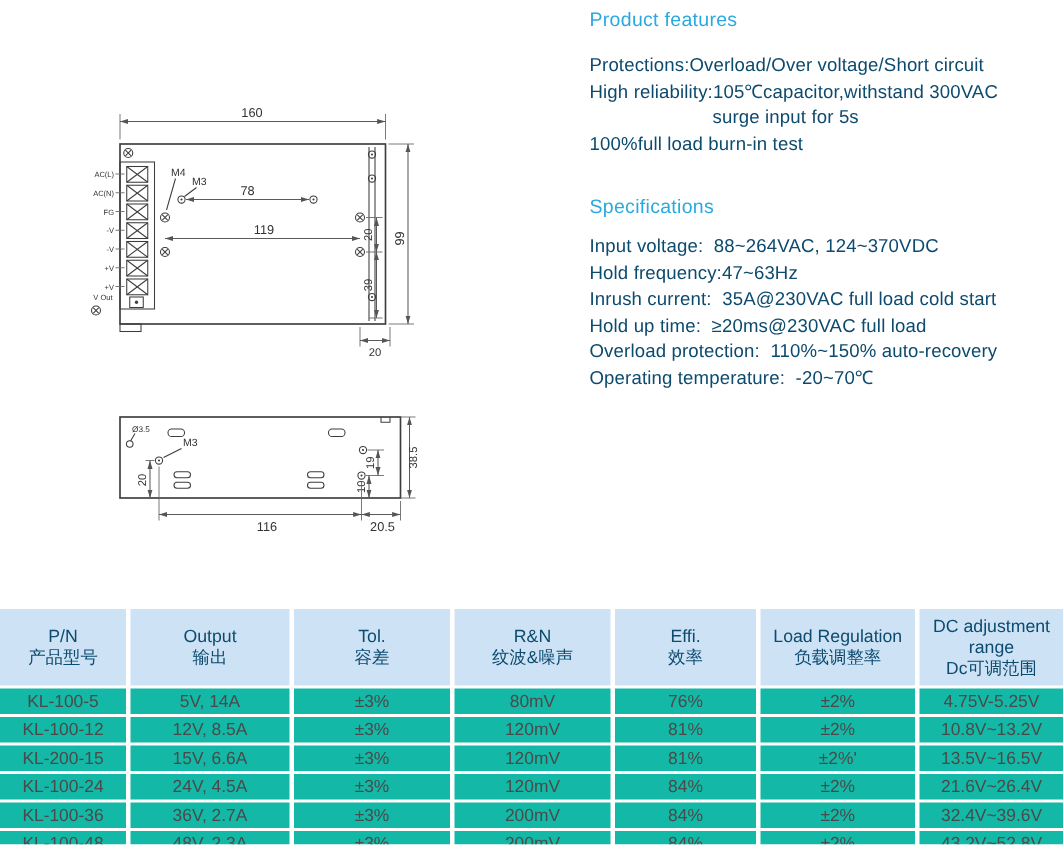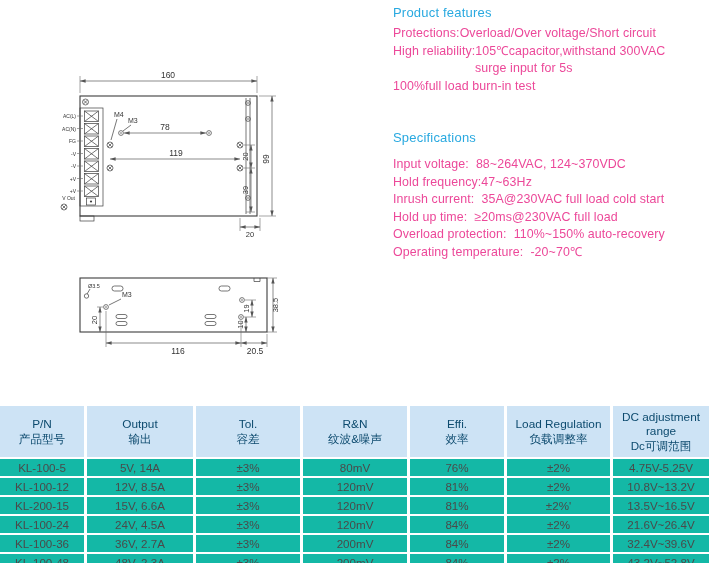--- a/index.html
+++ b/index.html
@@ -17,22 +17,22 @@
   .drawing text  { fill:#333; font-family:"Liberation Sans", sans-serif; }
   .dimtxt  { font-size:8.5px; text-anchor:middle; }
   .dimtxtv { font-size:7.5px; text-anchor:middle; }
   .lbl     { font-size:7px; }
   .tlabel  { font-size:5px; text-anchor:end; }
   .slabel  { font-size:5.5px; }
   
   .txtblock { position:absolute; left:393px; width:316px; }
   .features { top:5px; }
   .specs { top:130px; }
-  .sec-heading { font-size:13px; color:#29a9e0; letter-spacing:0.2px; margin-bottom:5px; }
-  .txt-line { font-size:12.4px; line-height:17.6px; color:#ec4899; white-space:pre-wrap; letter-spacing:0.1px; }
+  .sec-heading { font-size:13px; color:#29a9e0; letter-spacing:0.2px; margin-bottom:15px; }
+  .txt-line { font-size:12.4px; line-height:17.6px; color:#0c4a6e; white-space:pre-wrap; letter-spacing:0.1px; }
   .txt-line.indent { padding-left:82px; }
   .specs .txt-line { line-height:17.6px; }
   .specs .sec-heading { margin-bottom:11px; }
   
   .spec-table {
     position:absolute; left:-3px; top:404px; width:715px;
     border-collapse:separate; border-spacing:3px 2px; table-layout:fixed;
   }
   .spec-table th {
     background:#cde3f5; color:#0c4a6e; font-weight:normal;

